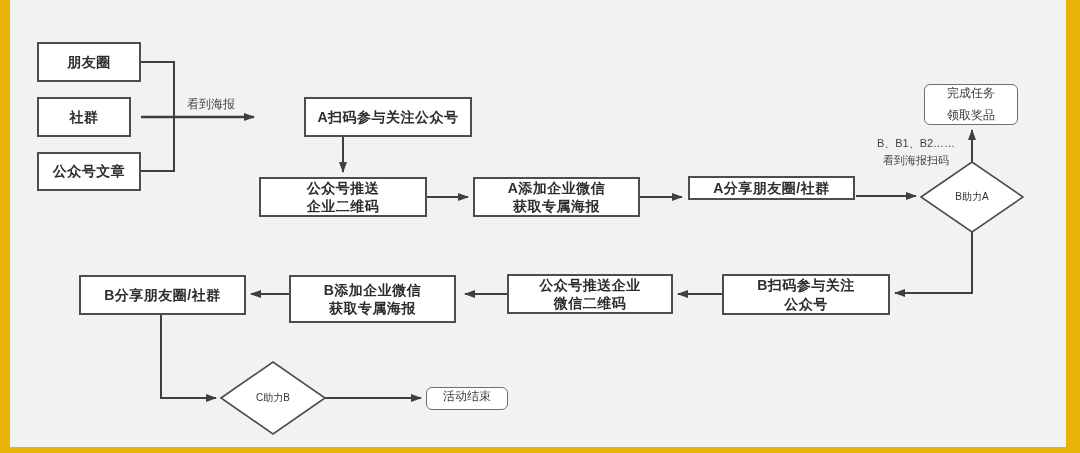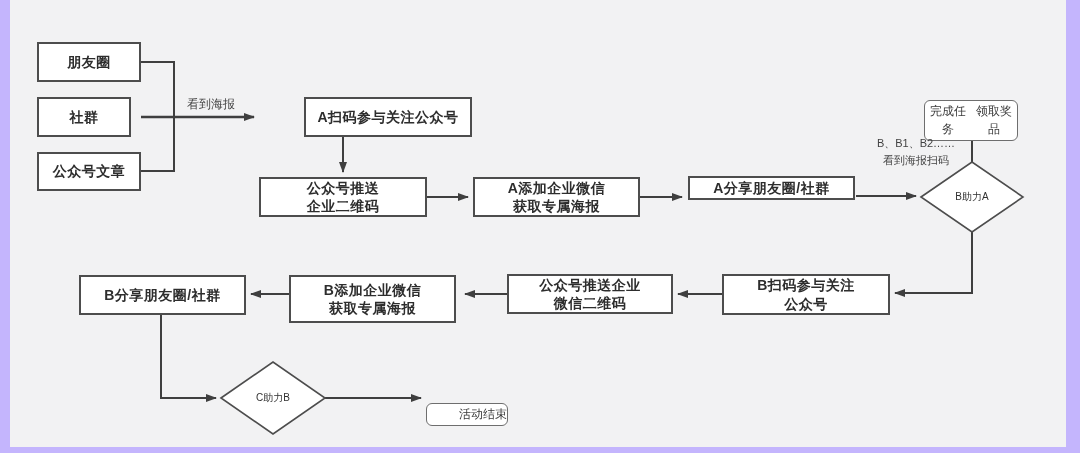--- a/index.html
+++ b/index.html
@@ -1,21 +1,21 @@
 <!DOCTYPE html>
 <html><head>
 <meta charset="utf-8">
 <style>
   * { margin: 0; padding: 0; box-sizing: border-box; }
   html, body { width: 1080px; height: 453px; background: #ffffff; }
   body { font-family: "Liberation Sans", "DejaVu Sans", sans-serif; position: relative; overflow: hidden; }
 
   .canvas {
     position: absolute; left: 0; top: 0; width: 1080px; height: 453px;
-    background: #c4b5fd;
+    background: #eab308;
   }
   .gray-bg {
     position: absolute; left: 10px; top: 0; width: 1056px; height: 447px;
     background: #f2f2f3;
   }
   .edges-layer { position: absolute; left: 0; top: 0; width: 1080px; height: 453px; }
 
   .node {
     position: absolute;
     background: #ffffff;
@@ -25,26 +25,25 @@
     text-align: center;
     font-size: 14px; font-weight: 700; color: #2d2d2d;
     line-height: 1.3;
     letter-spacing: 0.5px;
   }
   .node-rounded {
     position: absolute;
     background: #ffffff;
     border: 1.5px solid #6e6e6e;
     border-radius: 6px;
-    display: flex; flex-direction: row;
-    align-items: center; justify-content: flex-end;
+    display: flex; flex-direction: column;
+    align-items: center; justify-content: space-between;
     text-align: center;
     font-size: 12px; font-weight: 400; color: #3a3a3a;
     line-height: 1.45;
-    margin-top: 16px;
   }
   .diamond-label {
     position: absolute;
     display: flex; align-items: center; justify-content: center;
     text-align: center;
     font-size: 10px; font-weight: 500; color: #2f2f2f;
   }
   .edge-label {
     position: absolute;
     font-size: 12px; color: #424242;

